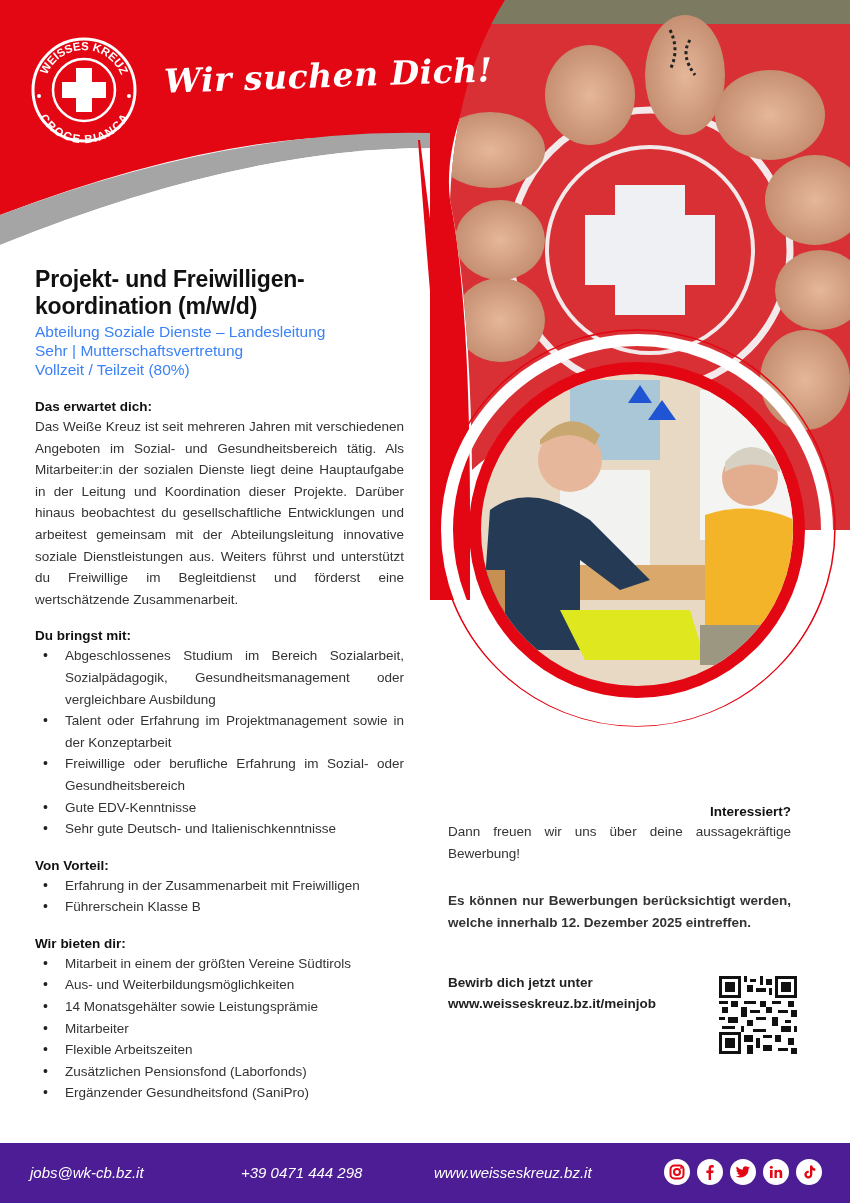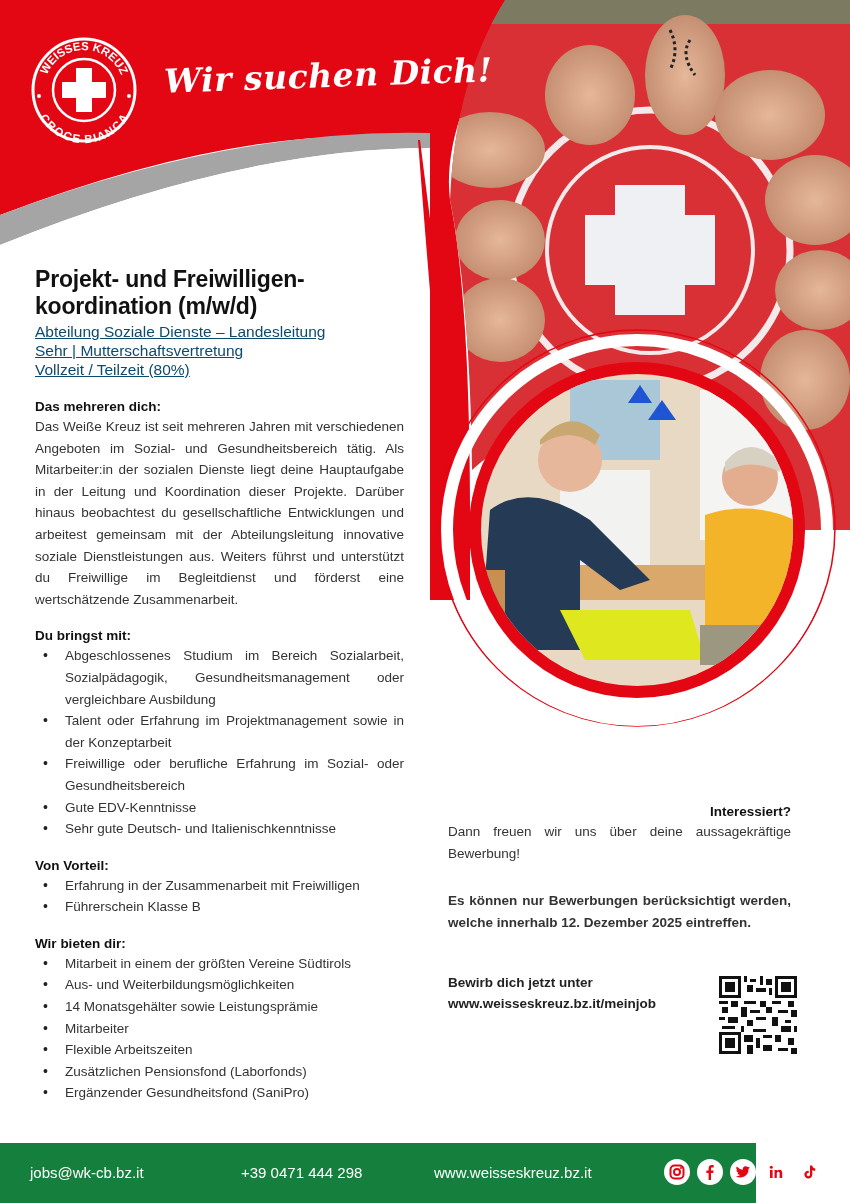--- a/index.html
+++ b/index.html
@@ -8,35 +8,35 @@
 
   #bg-svg { position: absolute; left: 0; top: 0; width: 850px; height: 1203px; z-index: 0; }
 
   .logo { position: absolute; left: 30px; top: 36px; width: 108px; height: 108px; z-index: 2; }
   .slogan { position: absolute; left: 164px; top: 56px; z-index: 2; color: #fff;
     font-family: "DejaVu Serif", serif; font-style: italic; font-weight: bold; font-size: 33px;
     letter-spacing: 0.5px; transform: rotate(-2deg); }
 
   .left-col { position: absolute; left: 35px; top: 222px; width: 369px; z-index: 2; margin-top: 44px; }
   .job-title { font-weight: bold; font-size: 23px; line-height: 27px; color: #111; letter-spacing: -0.2px; }
-  .subtitle { font-size: 15.5px; line-height: 19px; color: #0c4a6e; margin-top: 2px; text-decoration: underline; }
+  .subtitle { font-size: 15.5px; line-height: 19px; color: #3b82f6; margin-top: 2px; }
   .sec-h { font-weight: bold; font-size: 13.5px; color: #111; margin-top: 18px; margin-bottom: 2px; }
   .sec-h.first { margin-top: 20px; }
   .para { font-size: 13.5px; line-height: 21.6px; text-align: justify; color: #333; }
   ul.blist { list-style: none; }
   ul.blist li { position: relative; padding-left: 30px; font-size: 13.5px; line-height: 21.6px; text-align: justify; color: #333; }
   ul.blist li::before { content: "•"; position: absolute; left: 8px; top: 0; color: #222; font-size: 14px; }
 
   .right-col { position: absolute; left: 448px; top: 804px; width: 343px; z-index: 2; }
   .right-col .sec-h { margin-top: 0; text-align: right; }
   .right-col .para + .para { margin-top: 26px; font-weight: bold; }
   .apply { position: absolute; left: 448px; top: 972px; z-index: 2; font-weight: bold; font-size: 13.5px; line-height: 21px; color: #222; }
   .qr { position: absolute; left: 719px; top: 976px; width: 78px; height: 78px; z-index: 2; }
 
-  .footer { position: absolute; left: 0; top: 1143px; width: 756px; height: 60px; background: #15803d; z-index: 3; }
+  .footer { position: absolute; left: 0; top: 1143px; width: 850px; height: 60px; background: #4c1d95; z-index: 3; font-style: italic; }
   .footer-item { position: absolute; top: 21px; color: #fff; font-size: 15px; }
   .social { position: absolute; top: 16px; left: 664px; display: flex; gap: 7px; }
   .social .ico { width: 26px; height: 26px; border-radius: 50%; background: #fff; color: #e30613;
     display: flex; align-items: center; justify-content: center; font-weight: bold; font-size: 13px; }
 </style>
 </head>
 <body>
 
 <svg id="bg-svg" viewBox="0 0 850 1203" xmlns="http://www.w3.org/2000/svg">
   <defs>
@@ -133,21 +133,21 @@
   <h1 class="job-title">
     <span>Projekt- und Freiwilligen-</span><br>
     <span>koordination (m/w/d)</span>
   </h1>
   <div class="subtitle">
     <div>Abteilung Soziale Dienste – Landesleitung</div>
     <div>Sehr | Mutterschaftsvertretung</div>
     <div>Vollzeit / Teilzeit (80%)</div>
   </div>
 
-  <div class="sec-h first">Das mehreren dich:</div>
+  <div class="sec-h first">Das erwartet dich:</div>
   <p class="para">Das Weiße Kreuz ist seit mehreren Jahren mit verschiedenen Angeboten im Sozial- und Gesundheitsbereich tätig. Als Mitarbeiter:in der sozialen Dienste liegt deine Hauptaufgabe in der Leitung und Koordination dieser Projekte. Darüber hinaus beobachtest du gesellschaftliche Entwicklungen und arbeitest gemeinsam mit der Abteilungsleitung innovative soziale Dienstleistung­en aus. Weiters führst und unterstützt du Freiwillige im Begleitdienst und förderst eine wertschätzende Zusammenarbeit.</p>
 
   <div class="sec-h">Du bringst mit:</div>
   <ul class="blist">
     <li>Abgeschlossenes Studium im Bereich Sozialarbeit, Sozialpädagogik, Gesundheits­management oder vergleichbare Ausbildung</li>
     <li>Talent oder Erfahrung im Projektmanagement sowie in der Konzeptarbeit</li>
     <li>Freiwillige oder berufliche Erfahrung im Sozial- oder Gesundheitsbereich</li>
     <li>Gute EDV-Kenntnisse</li>
     <li>Sehr gute Deutsch- und Italienischkenntnisse</li>
   </ul>

